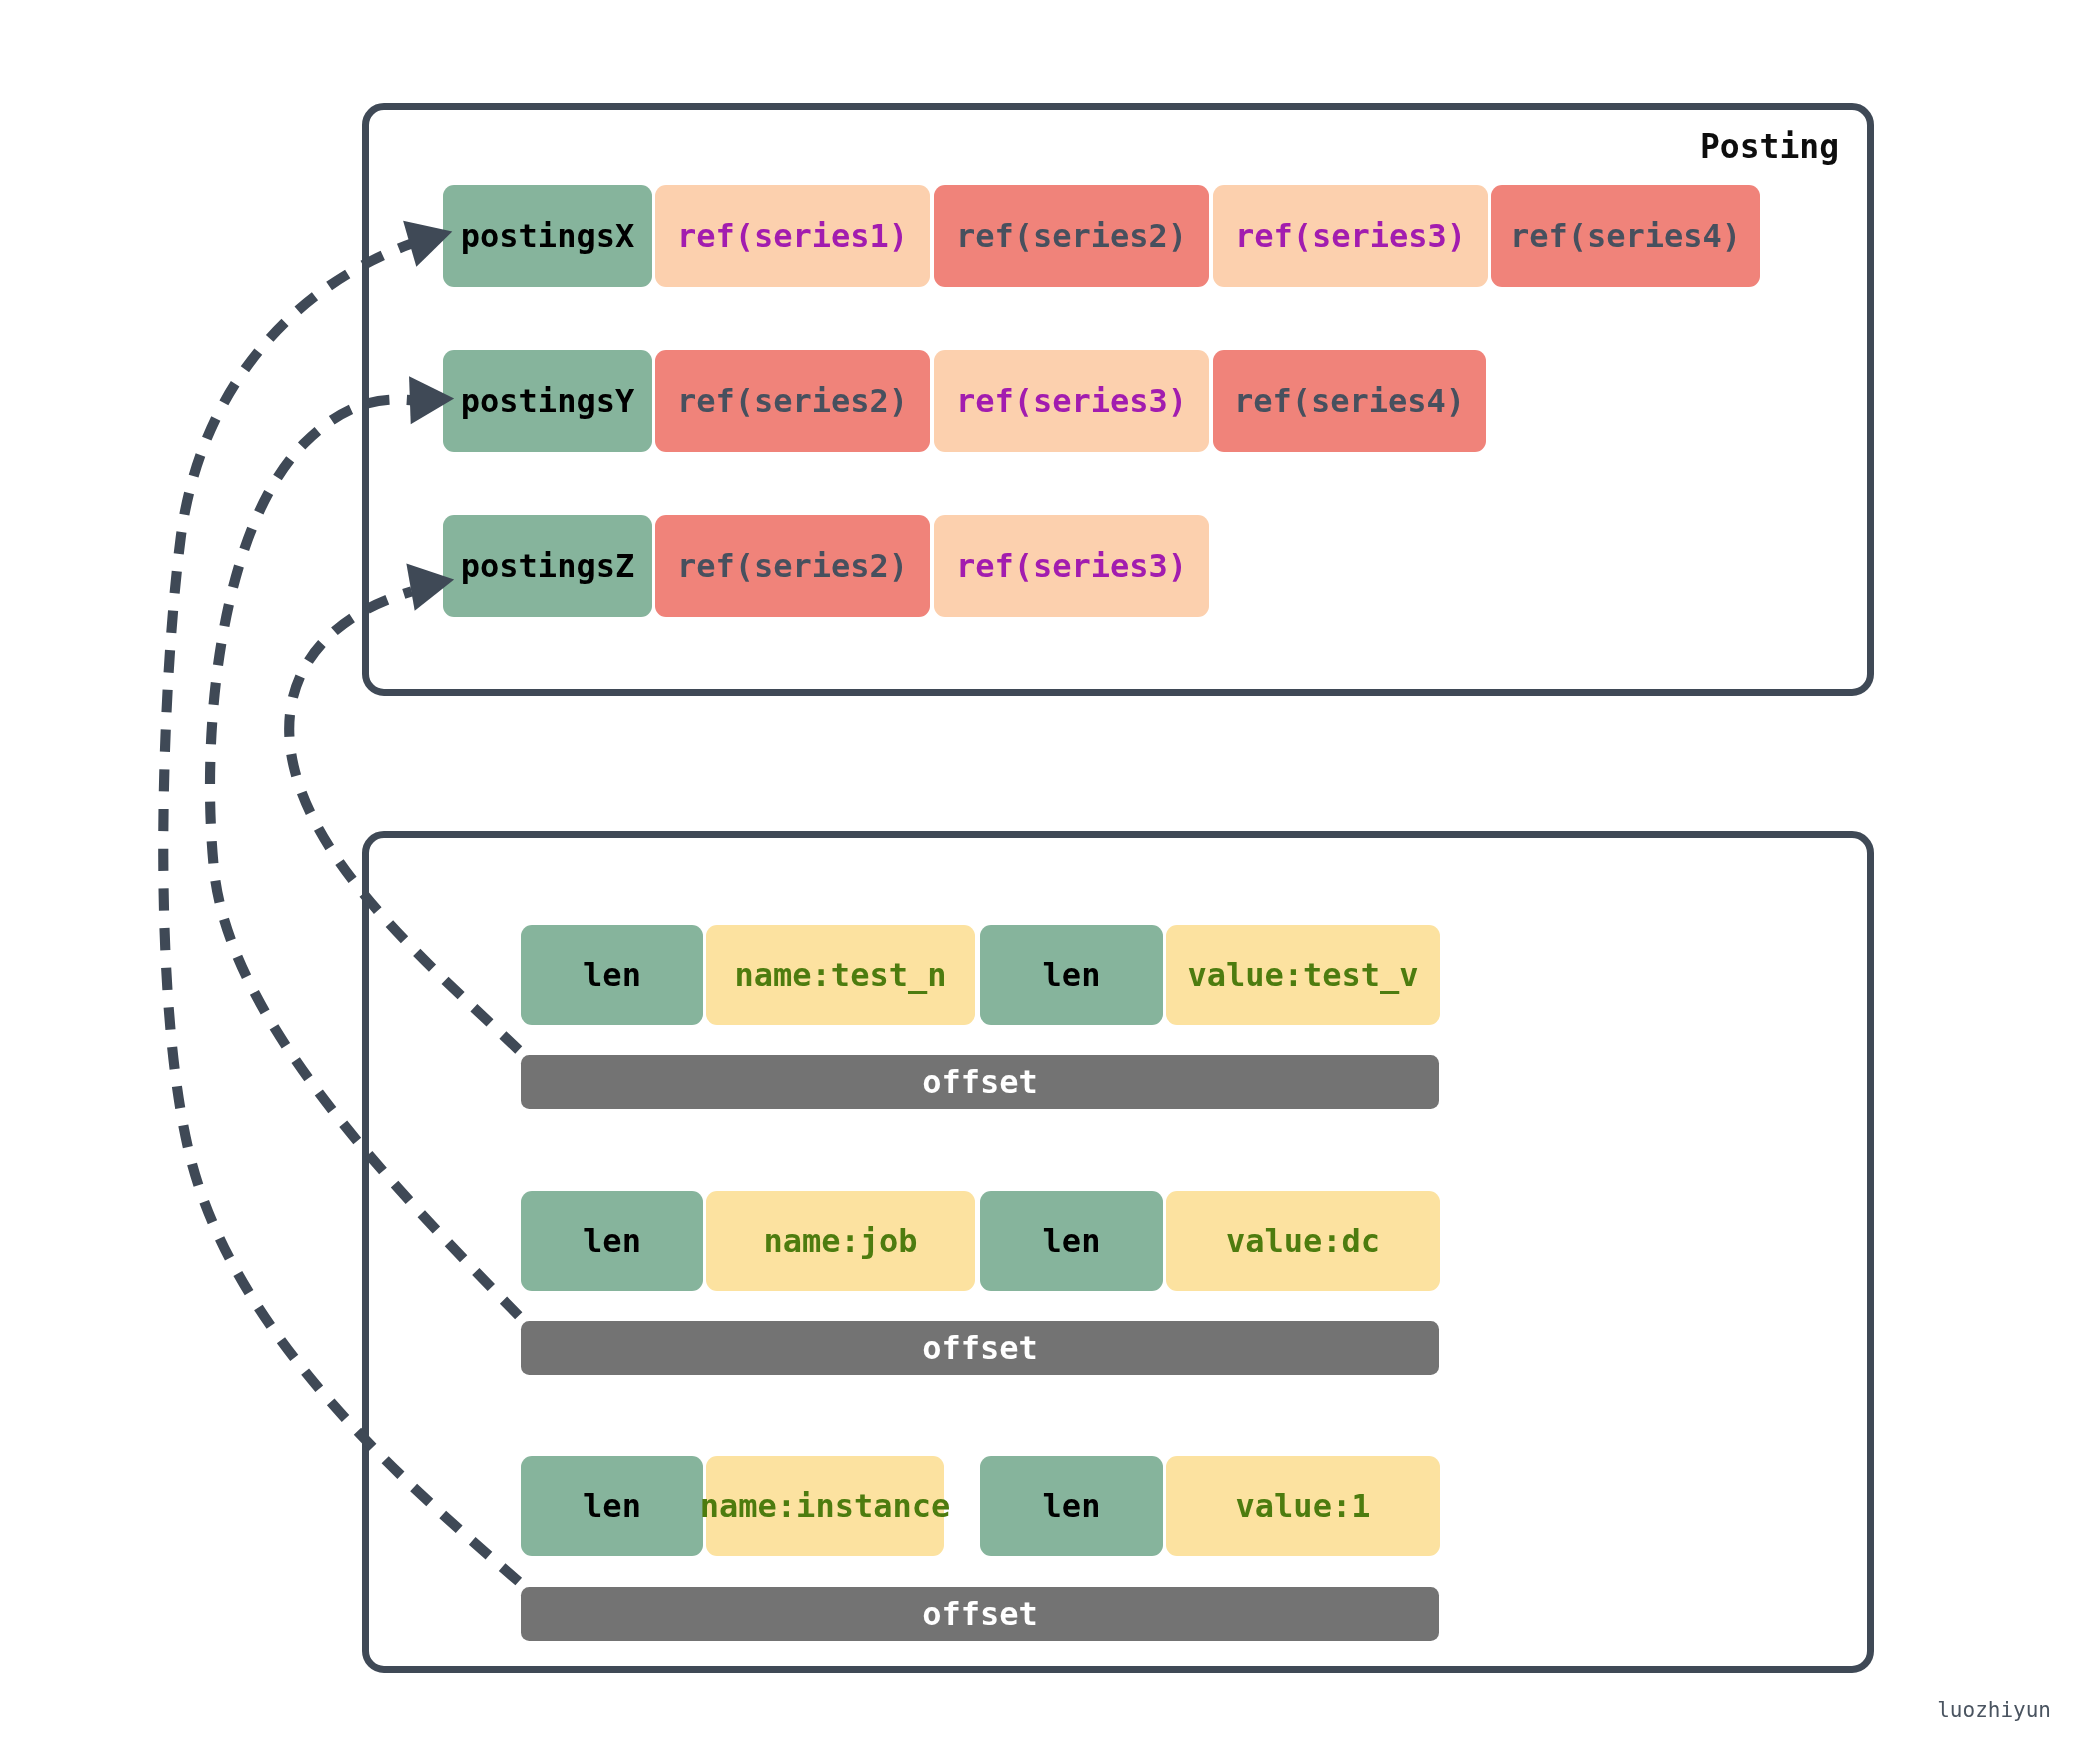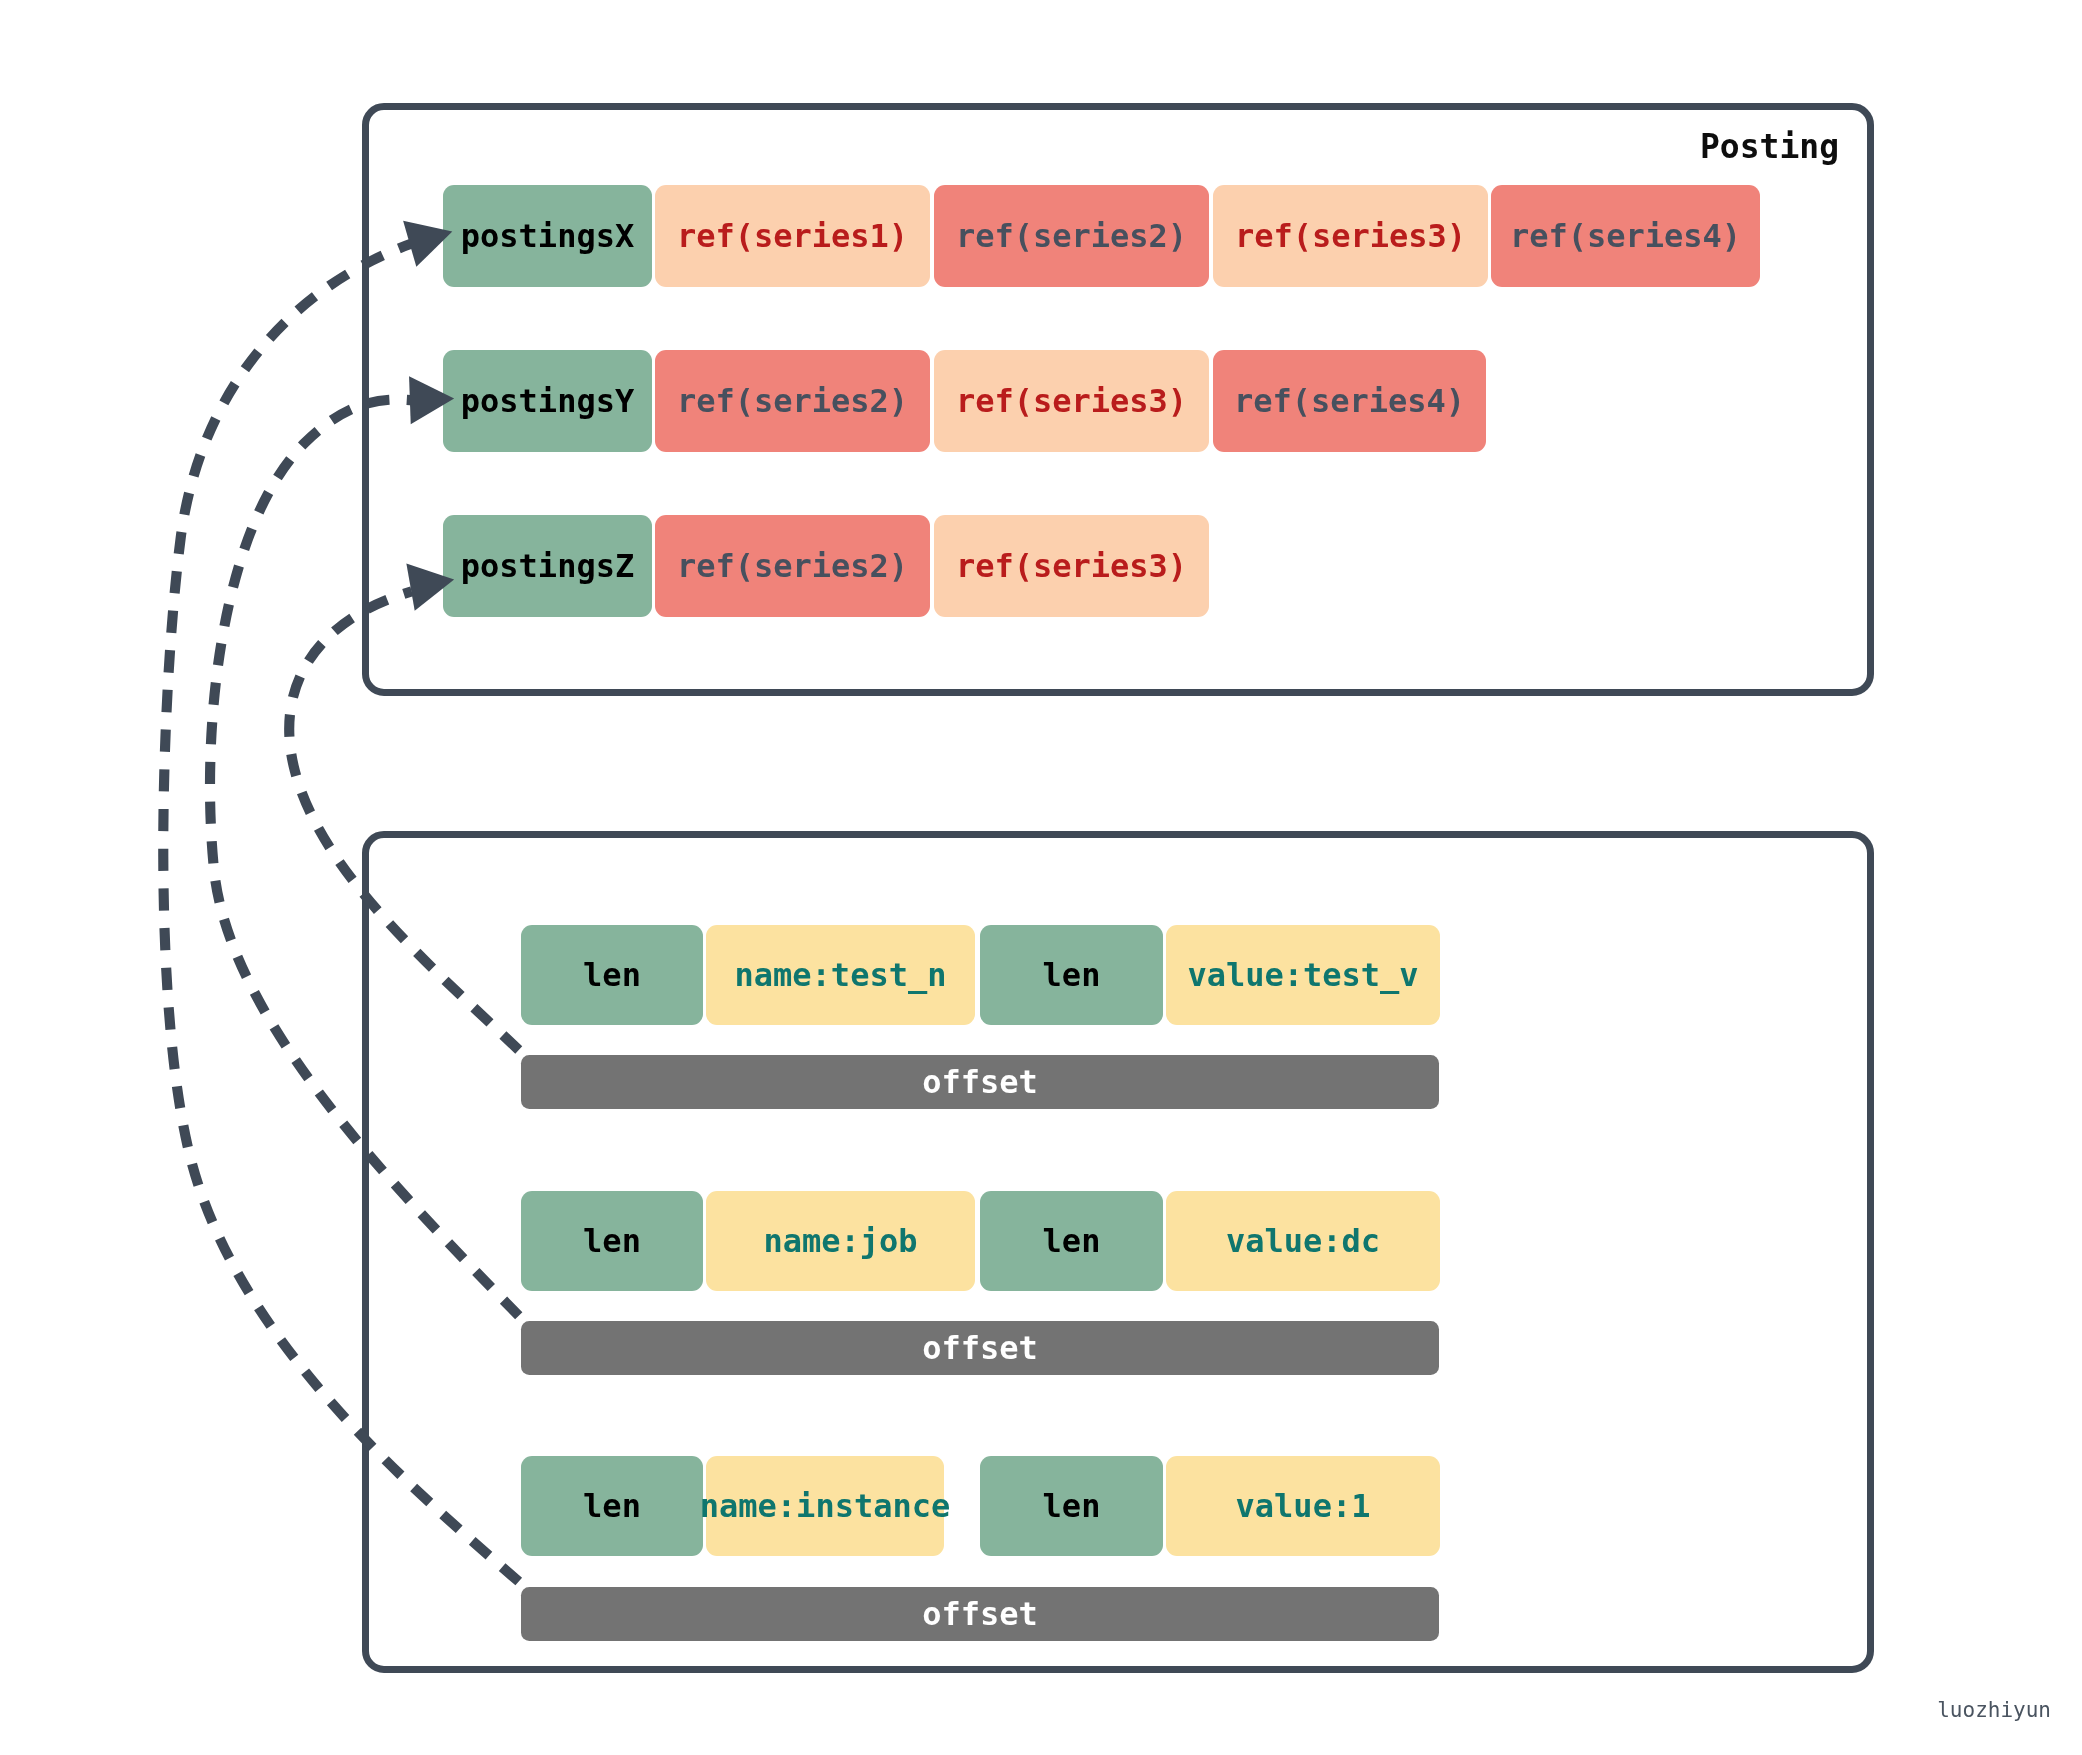--- a/index.html
+++ b/index.html
@@ -7,23 +7,23 @@
   .canvas{position:relative;width:2082px;height:1755px;background:#ffffff;overflow:hidden;}
 
   .box{position:absolute;border:7.4px solid #3f4956;border-radius:22px;background:#ffffff;box-sizing:border-box;}
   .box-title{position:absolute;font-size:33px;font-weight:bold;color:#0e0e0e;white-space:nowrap;}
 
   .cell{position:absolute;display:flex;align-items:center;justify-content:center;
         border-radius:11px;font-size:32px;font-weight:bold;white-space:nowrap;box-sizing:border-box;}
   .cell.h-top{height:102px;}
   .cell.h-bot{height:100px;}
   .green {background:#86b49c;color:#000000;}
-  .peach {background:#fcd0ae;color:#b91c1c;}
+  .peach {background:#fcd0ae;color:#a21caf;}
   .salmon{background:#f0837a;color:#47505e;}
-  .yellow{background:#fce2a0;color:#0f766e;text-align:center;}
+  .yellow{background:#fce2a0;color:#4d7c0f;text-align:center;}
 
   .offset-bar{position:absolute;height:54px;background:#737373;border-radius:8.3px;
         display:flex;align-items:center;justify-content:center;
         color:#ffffff;font-size:32px;font-weight:bold;margin-top:28px;}
 
   .arrows{position:absolute;left:0;top:0;z-index:5;pointer-events:none;}
   .arrow-path{fill:none;stroke:#3f4956;stroke-width:11;stroke-dasharray:24 19;stroke-linecap:butt;}
   .arrow-head{fill:#3f4956;stroke:none;}
 
   .watermark{position:absolute;right:31px;top:1698px;font-size:21px;font-weight:normal;color:#4a5460;}

